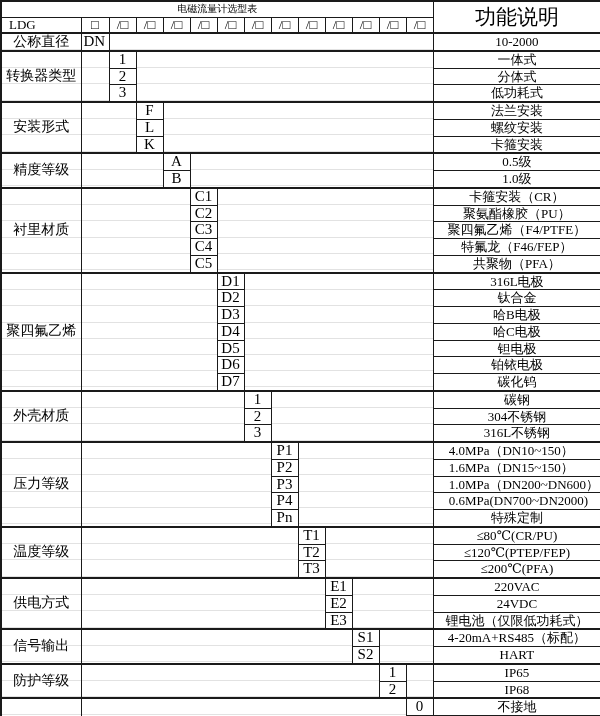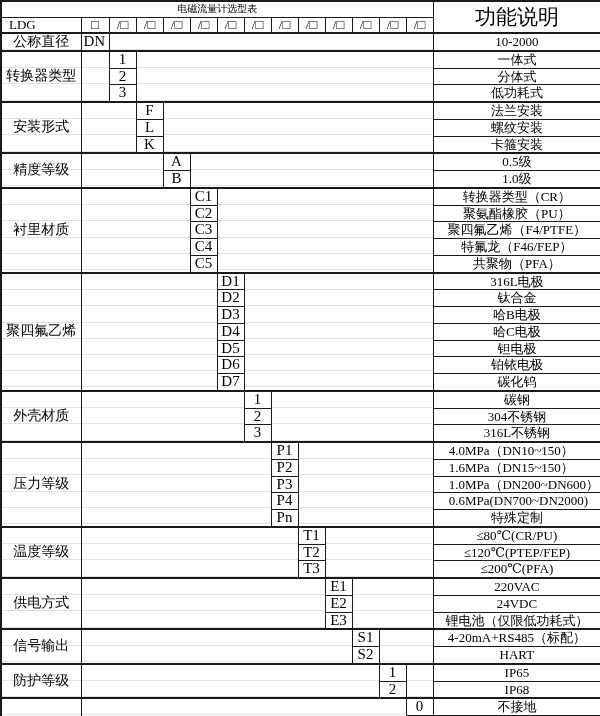--- a/index.html
+++ b/index.html
@@ -117,21 +117,21 @@
       </tr>
       <tr class="data-row">
         <td class="code">B</td>
         <td class="desc">1.0级</td>
       </tr>
       <tr class="data-row">
         <td class="group-label gs" rowspan="5">衬里材质</td>
         <td class="spacer gs" rowspan="5" colspan="4"></td>
         <td class="code gs">C1</td>
         <td class="spacer gs" rowspan="5" colspan="8"></td>
-        <td class="desc gs">转换器类型（CR）</td>
+        <td class="desc gs">卡箍安装（CR）</td>
       </tr>
       <tr class="data-row">
         <td class="code">C2</td>
         <td class="desc">聚氨酯橡胶（PU）</td>
       </tr>
       <tr class="data-row">
         <td class="code">C3</td>
         <td class="desc">聚四氟乙烯（F4/PTFE）</td>
       </tr>
       <tr class="data-row">

